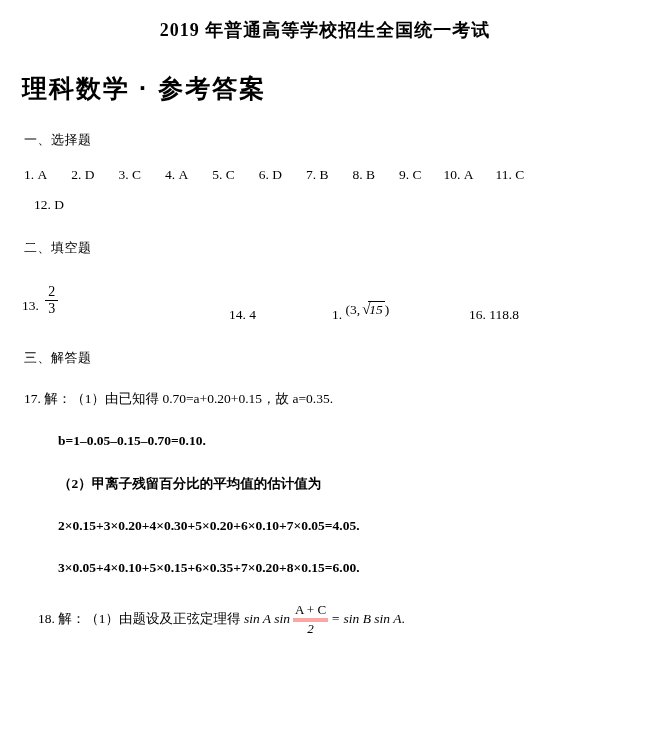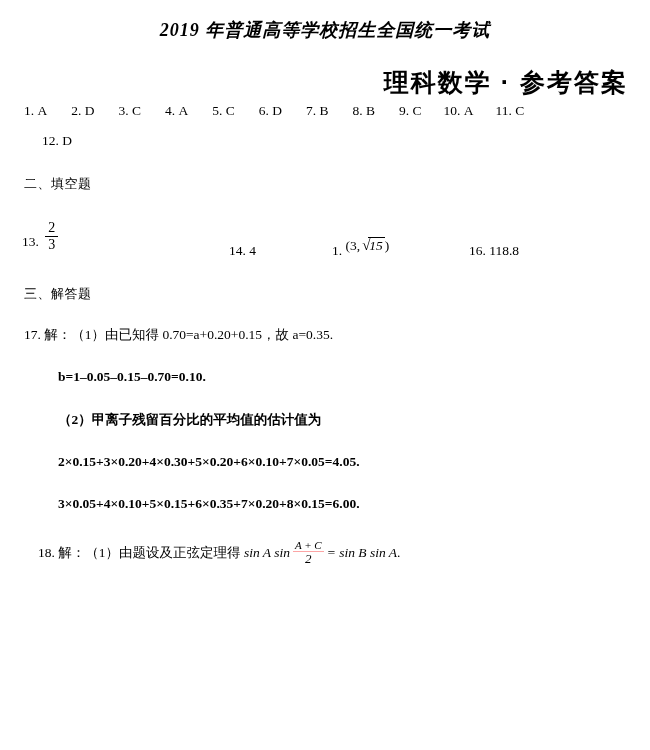--- a/index.html
+++ b/index.html
@@ -21,51 +21,50 @@
     box-sizing: border-box;
     padding: 0 22px;
   }
   .title-main {
     text-align: center;
     font-family: "Liberation Serif", serif;
     font-weight: bold;
     font-size: 18px;
     letter-spacing: 1px;
     margin-top: 18px;
-    font-style: italic;
   }
   .title-sub {
-    text-align: right;
+    text-align: left;
     font-family: "Liberation Sans", sans-serif;
     font-weight: bold;
     font-size: 25px;
     letter-spacing: 2px;
-    margin-top: 24px;
+    margin-top: 30px;
   }
   .section-head {
     font-size: 13px;
     margin-top: 26px;
     margin-left: 2px;
     letter-spacing: 0.5px;
   }
   .choice-row {
     font-size: 13.5px;
-    margin-top: 4px;
+    margin-top: 18px;
     margin-left: 2px;
     white-space: nowrap;
   }
   .choice-item {
     display: inline-block;
   }
   .choice-row .gap1 { display:inline-block; width: 24px; }
   .choice-row .gap2 { display:inline-block; width: 22px; }
   .choice-second {
     font-size: 13.5px;
     margin-top: 14px;
-    margin-left: 20px;
+    margin-left: 12px;
   }
   .fill-row {
     position: relative;
     height: 48px;
     margin-top: 18px;
     font-size: 13.5px;
   }
   .fill-item {
     position: absolute;
     bottom: 0;
@@ -127,41 +126,41 @@
     display: inline-block;
     vertical-align: middle;
     text-align: center;
     line-height: 1.1;
     margin: 0 3px;
     position: relative;
     top: -1px;
   }
   .inline-frac .num {
     display: block;
-    border-bottom: 1px solid #fca5a5;
+    border-bottom: 4px solid #fca5a5;
     padding: 0 2px;
-    font-size: 11px;
-    font-style: italic;
+    font-size: 13px;
   }
   .inline-frac .den {
     display: block;
     padding: 0 2px;
     font-size: 13px;
     font-style: italic;
   }
   .mfn { font-style: normal; }
 </style>
 </head>
 <body>
 
 <div class="page">
 
   <div class="title-main">2019 年普通高等学校招生全国统一考试</div>
   <div class="title-sub">理科数学 · 参考答案</div>
 
+  <div class="section-head">一、选择题</div>
 
   <div class="choice-row">
     <span class="choice-item"><span>1.</span>&nbsp;<span>A</span></span><span class="gap1"></span><span class="choice-item"><span>2.</span>&nbsp;<span>D</span></span><span class="gap1"></span><span class="choice-item"><span>3.</span>&nbsp;<span>C</span></span><span class="gap1"></span><span class="choice-item"><span>4.</span>&nbsp;<span>A</span></span><span class="gap1"></span><span class="choice-item"><span>5.</span>&nbsp;<span>C</span></span><span class="gap1"></span><span class="choice-item"><span>6.</span>&nbsp;<span>D</span></span><span class="gap1"></span><span class="choice-item"><span>7.</span>&nbsp;<span>B</span></span><span class="gap1"></span><span class="choice-item"><span>8.</span>&nbsp;<span>B</span></span><span class="gap1"></span><span class="choice-item"><span>9.</span>&nbsp;<span>C</span></span><span class="gap2"></span><span class="choice-item"><span>10.</span>&nbsp;<span>A</span></span><span class="gap2"></span><span class="choice-item"><span>11.</span>&nbsp;<span>C</span></span>
   </div>
 
   <div class="choice-second">12. D</div>
 
   <div class="section-head">二、填空题</div>
 
   <div class="fill-row">

